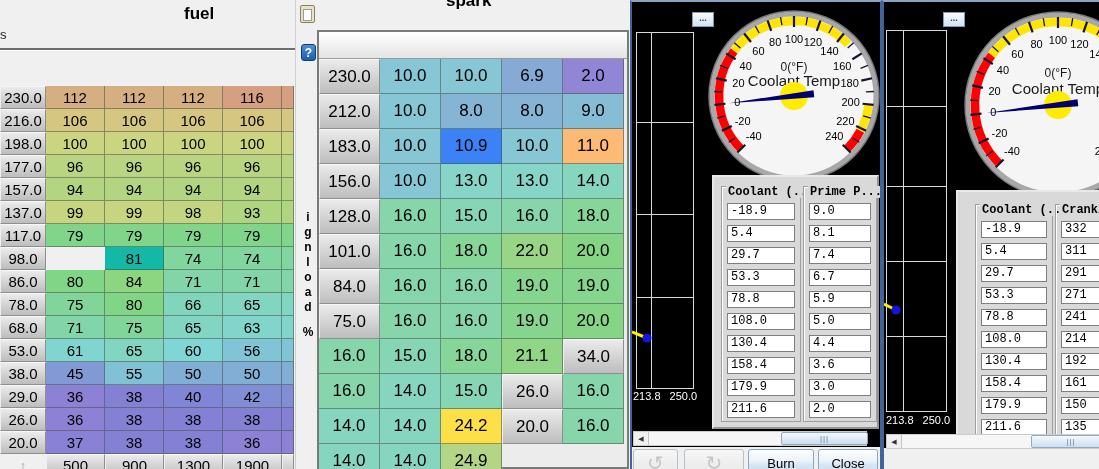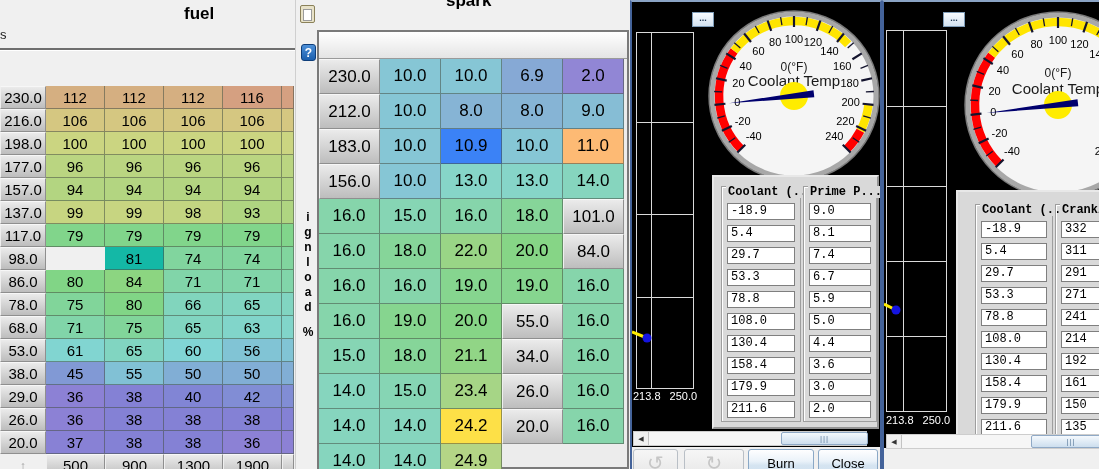--- a/index.html
+++ b/index.html
@@ -229,48 +229,48 @@
           <div class="axis-btn">183.0</div>
           <div class="heat-cell" style="background: rgb(134, 198, 213);">10.0</div>
           <div class="heat-cell" style="background: #3b82f6;">10.9</div>
           <div class="heat-cell" style="background: rgb(134, 198, 213);">10.0</div>
           <div class="heat-cell" style="background: #fdba74;">11.0</div>
           <div class="axis-btn">156.0</div>
           <div class="heat-cell" style="background: rgb(134, 198, 213);">10.0</div>
           <div class="heat-cell" style="background: rgb(134, 213, 200);">13.0</div>
           <div class="heat-cell" style="background: rgb(134, 213, 200);">13.0</div>
           <div class="heat-cell" style="background: rgb(134, 213, 190);">14.0</div>
+          <div class="axis-btn">128.0</div>
           <div class="heat-cell" style="background: rgb(134, 213, 171);">16.0</div>
           <div class="heat-cell" style="background: rgb(134, 213, 180);">15.0</div>
           <div class="heat-cell" style="background: rgb(134, 213, 171);">16.0</div>
           <div class="heat-cell" style="background: rgb(134, 213, 153);">18.0</div>
           <div class="axis-btn">101.0</div>
           <div class="heat-cell" style="background: rgb(134, 213, 171);">16.0</div>
           <div class="heat-cell" style="background: rgb(134, 213, 153);">18.0</div>
           <div class="heat-cell" style="background: rgb(153, 213, 134);">22.0</div>
           <div class="heat-cell" style="background: rgb(134, 213, 134);">20.0</div>
           <div class="axis-btn">84.0</div>
           <div class="heat-cell" style="background: rgb(134, 213, 171);">16.0</div>
           <div class="heat-cell" style="background: rgb(134, 213, 171);">16.0</div>
           <div class="heat-cell" style="background: rgb(134, 213, 143);">19.0</div>
           <div class="heat-cell" style="background: rgb(134, 213, 143);">19.0</div>
+          <div class="axis-btn">75.0</div>
           <div class="heat-cell" style="background: rgb(134, 213, 171);">16.0</div>
           <div class="heat-cell" style="background: rgb(134, 213, 171);">16.0</div>
           <div class="heat-cell" style="background: rgb(134, 213, 143);">19.0</div>
           <div class="heat-cell" style="background: rgb(134, 213, 134);">20.0</div>
-          <div class="axis-btn">55.0</div>
           <div class="heat-cell" style="background: rgb(134, 213, 171);">16.0</div>
           <div class="heat-cell" style="background: rgb(134, 213, 180);">15.0</div>
           <div class="heat-cell" style="background: rgb(134, 213, 153);">18.0</div>
           <div class="heat-cell" style="background: rgb(145, 213, 134);">21.1</div>
           <div class="axis-btn">34.0</div>
           <div class="heat-cell" style="background: rgb(134, 213, 171);">16.0</div>
           <div class="heat-cell" style="background: rgb(134, 213, 190);">14.0</div>
           <div class="heat-cell" style="background: rgb(134, 213, 180);">15.0</div>
-          <div class="heat-cell" style="background: rgb(166, 213, 134);">23.4</div>
           <div class="axis-btn">26.0</div>
           <div class="heat-cell" style="background: rgb(134, 213, 171);">16.0</div>
           <div class="heat-cell" style="background: rgb(134, 213, 190);">14.0</div>
           <div class="heat-cell" style="background: rgb(134, 213, 190);">14.0</div>
           <div class="heat-cell" style="background: #fde047;">24.2</div>
           <div class="axis-btn">20.0</div>
           <div class="heat-cell" style="background: rgb(134, 213, 171);">16.0</div>
           <div class="heat-cell" style="background: rgb(134, 213, 190);">14.0</div>
           <div class="heat-cell" style="background: rgb(134, 213, 190);">14.0</div>
           <div class="heat-cell" style="background: rgb(180, 213, 134);">24.9</div>

